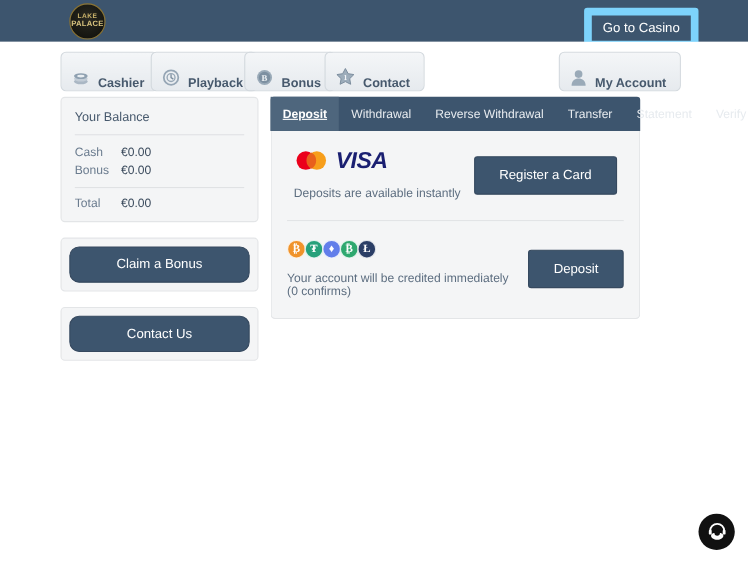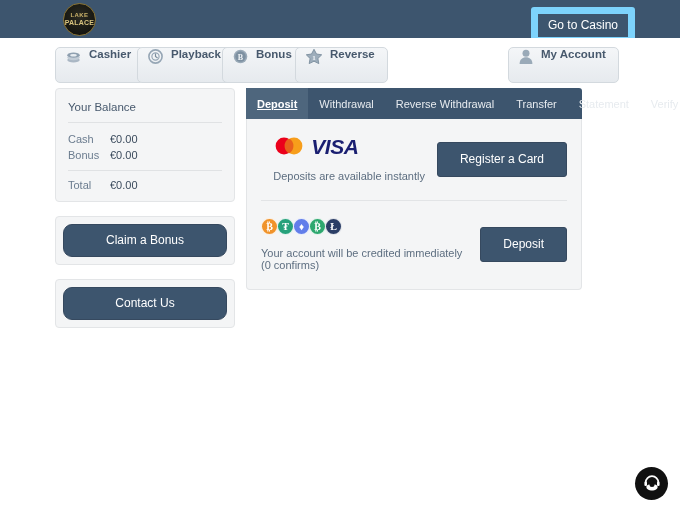--- a/index.html
+++ b/index.html
@@ -73,21 +73,21 @@
     background: #ffffff;
   }
   .navbtn {
     position: absolute;
     top: 9px;
     height: 36px;
     background: linear-gradient(#f4f6f8, #e6eaee);
     border: 1px solid #d3d9de;
     border-radius: 5px;
     display: flex;
-    align-items: flex-start;
+    align-items: flex-end;
     padding: 0 12px 0 9px;
     cursor: pointer;
     color: #47596d;
     font-size: 12px;
   }
   .navbtn .ico { margin-right: 7px; display: block; }
   .navbtn .lbl { font-weight: bold; font-size: 11.5px; }
   .nb0 { left: 55px; }
   .nb1 { left: 137px; }
   .nb2 { left: 222px; }
@@ -166,21 +166,21 @@
   .panel-body {
     background: #f4f5f6;
     border: 1px solid #e3e5e7;
     border-top: none;
     border-radius: 0 0 4px 4px;
     padding: 0 14px;
   }
   .pay-row {
     display: flex;
     align-items: center;
-    justify-content: flex-end;
+    justify-content: center;
     padding: 17px 0 18px;
     gap: 12px;
   }
   .pay-row + .pay-row { border-top: 1px solid #e2e4e6; }
   .pay-note {
     font-size: 11px;
     color: #5d6e80;
     margin-top: 12px;
   }
   .action-btn {
@@ -282,21 +282,21 @@
     <span class="lbl">Bonus</span>
   </div>
 
   <div class="navbtn nb3">
     <span class="ico">
       <svg width="18" height="18" viewBox="0 0 18 18">
         <path d="M9 1.3 L11.5 6 L16.7 6.8 L12.9 10.5 L13.8 15.6 L9 13.2 L4.2 15.6 L5.1 10.5 L1.3 6.8 L6.5 6 Z" fill="#9dadbb" stroke="#7b8d9d" stroke-width="0.9"></path>
         <text x="9" y="12" text-anchor="middle" font-size="7" font-family="Liberation Serif, serif" font-weight="bold" fill="#f2f5f8">1</text>
       </svg>
     </span>
-    <span class="lbl">Reverse</span>
+    <span class="lbl">Contact</span>
   </div>
 
   <div class="navbtn account">
     <span class="ico">
       <svg width="16" height="17" viewBox="0 0 16 17">
         <circle cx="8" cy="5.3" r="3.5" fill="#9aaab8"></circle>
         <path d="M1.6 16 C1.6 11.4 4.5 9.3 8 9.3 C11.5 9.3 14.4 11.4 14.4 16 Z" fill="#9aaab8"></path>
       </svg>
     </span>
     <span class="lbl">My Account</span>

